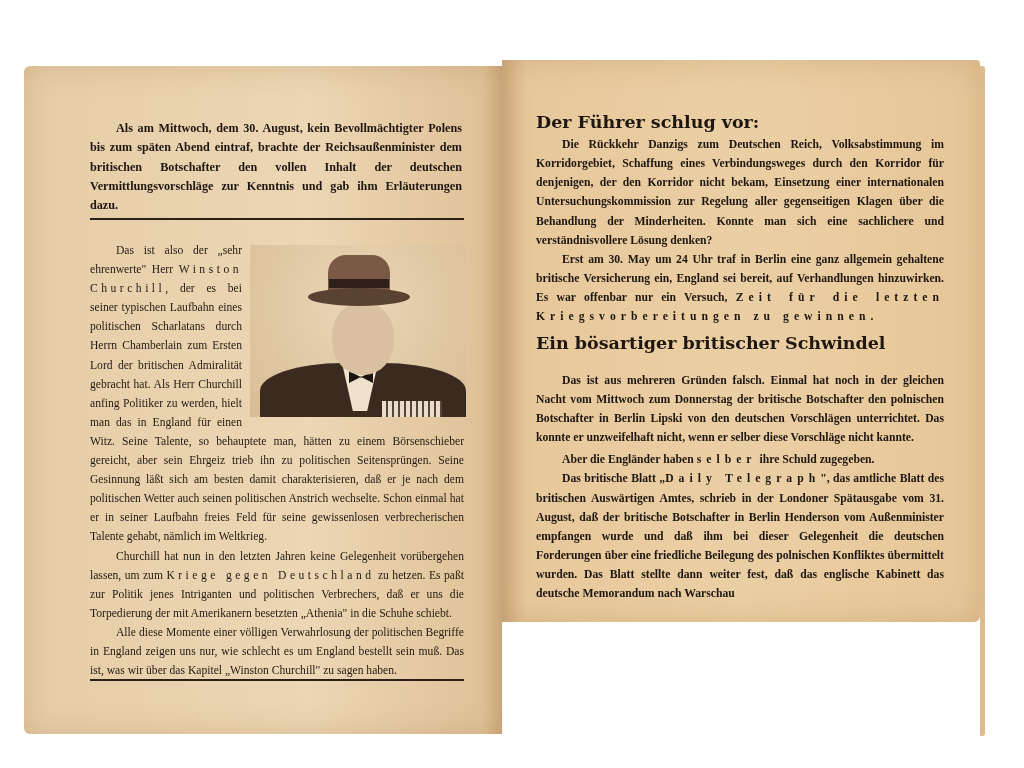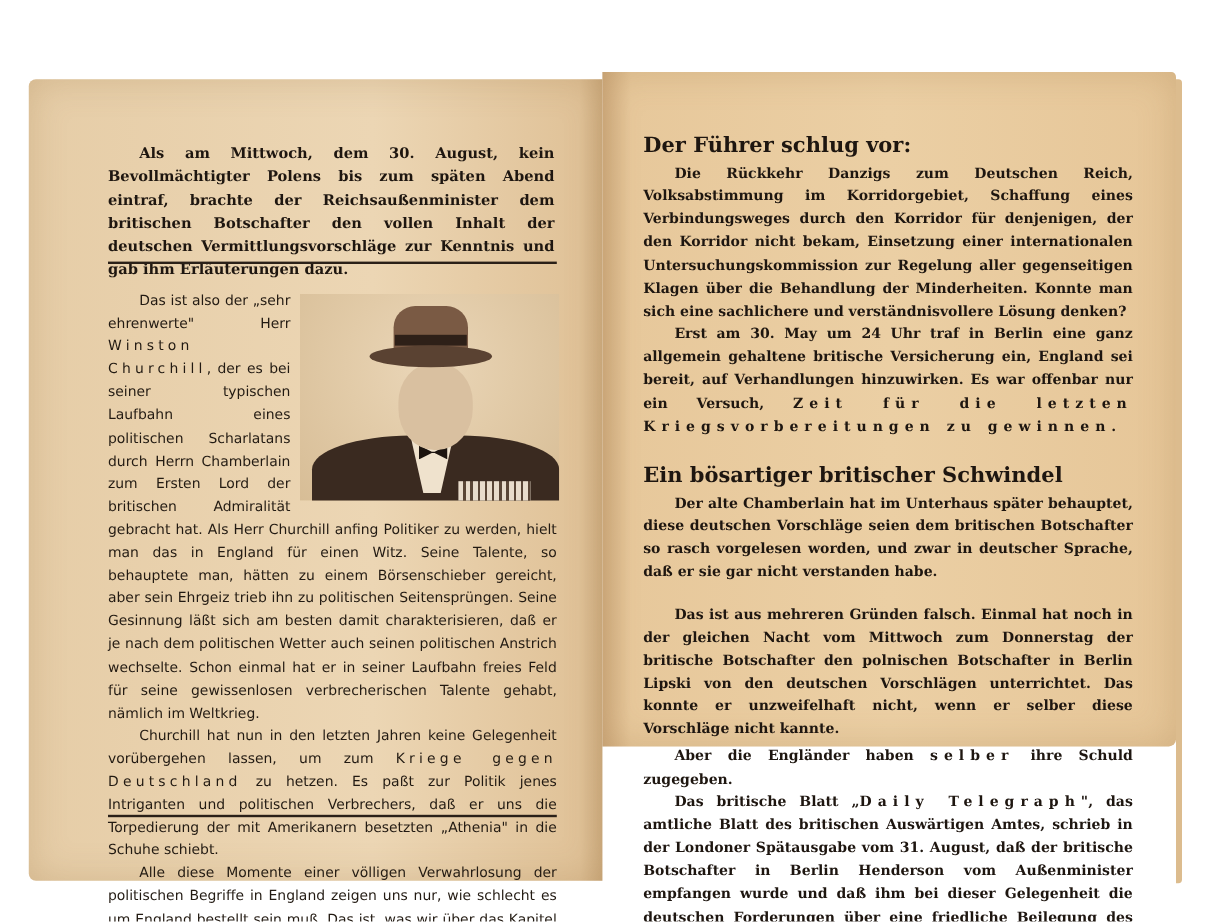--- a/index.html
+++ b/index.html
@@ -5,21 +5,21 @@
   html, body { margin:0; padding:0; }
   body { width:1024px; height:768px; background:#ffffff; position:relative; overflow:hidden; }
   .page { position:absolute; background:#e9cfa6; box-shadow: inset 0 0 30px rgba(150,110,60,0.25); }
   .page-left { left:24px; top:66px; width:478px; height:668px; border-radius:6px 0 0 6px;
     background: linear-gradient(90deg, #e6cda7 0%, #ecd6b4 60%, #e0c298 96%, #cfae82 100%); }
   .page-right { left:502px; top:60px; width:478px; height:562px; border-radius:0 4px 6px 0;
     background: linear-gradient(90deg, #d1ad80 0%, #e7c89b 5%, #ebcfa4 50%, #e6c698 100%); }
   .page-right::after { content:""; position:absolute; right:-5px; top:6px; width:5px; height:670px; background:#dcbc8e; border-radius:0 3px 3px 0; }
   .fraktur { font-family:"DejaVu Serif", serif; font-weight:bold; color:#1e1610; }
   .grotesk { font-family:"DejaVu Sans", sans-serif; color:#221a12; }
-  .para { text-align:justify; margin:0; }
+  .para { text-align:justify; margin:0;font-family:Liberation Serif, serif; }
   .indent { text-indent:26px; }
   .left-top { position:absolute; left:66px; top:53px; width:372px; font-size:12.2px; line-height:19.3px; }
   .rule { position:absolute; height:1.5px; background:#2a2018; }
   .left-body { position:absolute; left:66px; top:175px; width:374px; font-size:11.6px; line-height:19.1px; }
   .photo { float:right; width:216px; height:172px; margin:4px -2px 2px 8px; position:relative; overflow:hidden;
     background: radial-gradient(ellipse at 50% 35%, #ead6b8 0%, #e2cba8 45%, #d7bd96 100%); }
   .hat-brim { position:absolute; left:58px; top:43px; width:102px; height:18px; border-radius:50%; background:#5a4232; }
   .hat-crown { position:absolute; left:78px; top:10px; width:62px; height:40px; border-radius:18px 18px 4px 4px; background:#7a5a44; }
   .hat-band { position:absolute; left:79px; top:34px; width:60px; height:9px; background:#2e2018; }
   .face { position:absolute; left:82px; top:58px; width:62px; height:72px; border-radius:45% 45% 48% 48%; background:#d9c0a0; }
@@ -56,19 +56,18 @@
     <p class="para indent">Alle diese Momente einer völligen Verwahrlosung der politischen Begriffe in England zeigen uns nur, wie schlecht es um England bestellt sein muß. Das ist, was wir über das Kapitel „Winston Churchill" zu sagen haben.</p>
   </div>
   <div class="rule" style="left:66px; top:613px; width:374px;"></div>
 </div>
 
 <div class="page page-right">
   <div class="right-col fraktur">
     <h2 class="heading">Der Führer schlug vor:</h2>
     <p class="para indent rbody">Die Rückkehr Danzigs zum Deutschen Reich, Volksabstimmung im Korridorgebiet, Schaffung eines Verbindungsweges durch den Korridor für denjenigen, der den Korridor nicht bekam, Einsetzung einer internationalen Untersuchungskommission zur Regelung aller gegenseitigen Klagen über die Behandlung der Minderheiten. Konnte man sich eine sachlichere und verständnisvollere Lösung denken?</p>
     <p class="para indent rbody"><span>Erst am 30. May um 24 Uhr traf in Berlin eine ganz allgemein gehaltene britische Versicherung ein, England sei bereit, auf Verhandlungen hinzuwirken. Es war offenbar nur ein Versuch, </span><span class="rspaced">Zeit für die letzten Kriegsvorbereitungen zu gewinnen.</span></p>
-    <h2 class="heading" style="margin-top:20px;">Ein bösartiger britischer Schwindel</h2>
-    <p class="para indent rbody">Der alte Chamberlain hat im Unterhaus später behauptet, diese deutschen Vorschläge seien dem britischen Botschafter so rasch vorgelesen worden, und zwar in deutscher Sprache, daß er sie gar nicht verstanden habe.</p>
+    <h2 class="heading" style="margin-top:4px;">Ein bösartiger britischer Schwindel</h2>
     <p class="para indent rbody" style="margin-top:16px;">Das ist aus mehreren Gründen falsch. Einmal hat noch in der gleichen Nacht vom Mittwoch zum Donnerstag der britische Botschafter den polnischen Botschafter in Berlin Lipski von den deutschen Vorschlägen unterrichtet. Das konnte er unzweifelhaft nicht, wenn er selber diese Vorschläge nicht kannte.</p>
     <p class="para indent rbody" style="margin-top:3px;"><span>Aber die Engländer haben </span><span class="rspaced">selber</span><span> ihre Schuld zugegeben.</span></p>
     <p class="para indent rbody"><span>Das britische Blatt „</span><span class="rspaced">Daily Telegraph</span><span>", das amtliche Blatt des britischen Auswärtigen Amtes, schrieb in der Londoner Spätausgabe vom 31. August, daß der britische Botschafter in Berlin Henderson vom Außenminister empfangen wurde und daß ihm bei dieser Gelegenheit die deutschen Forderungen über eine friedliche Beilegung des polnischen Konfliktes übermittelt wurden. Das Blatt stellte dann weiter fest, daß das englische Kabinett das deutsche Memorandum nach Warschau</span></p>
   </div>
 </div>
 
 </body></html>

